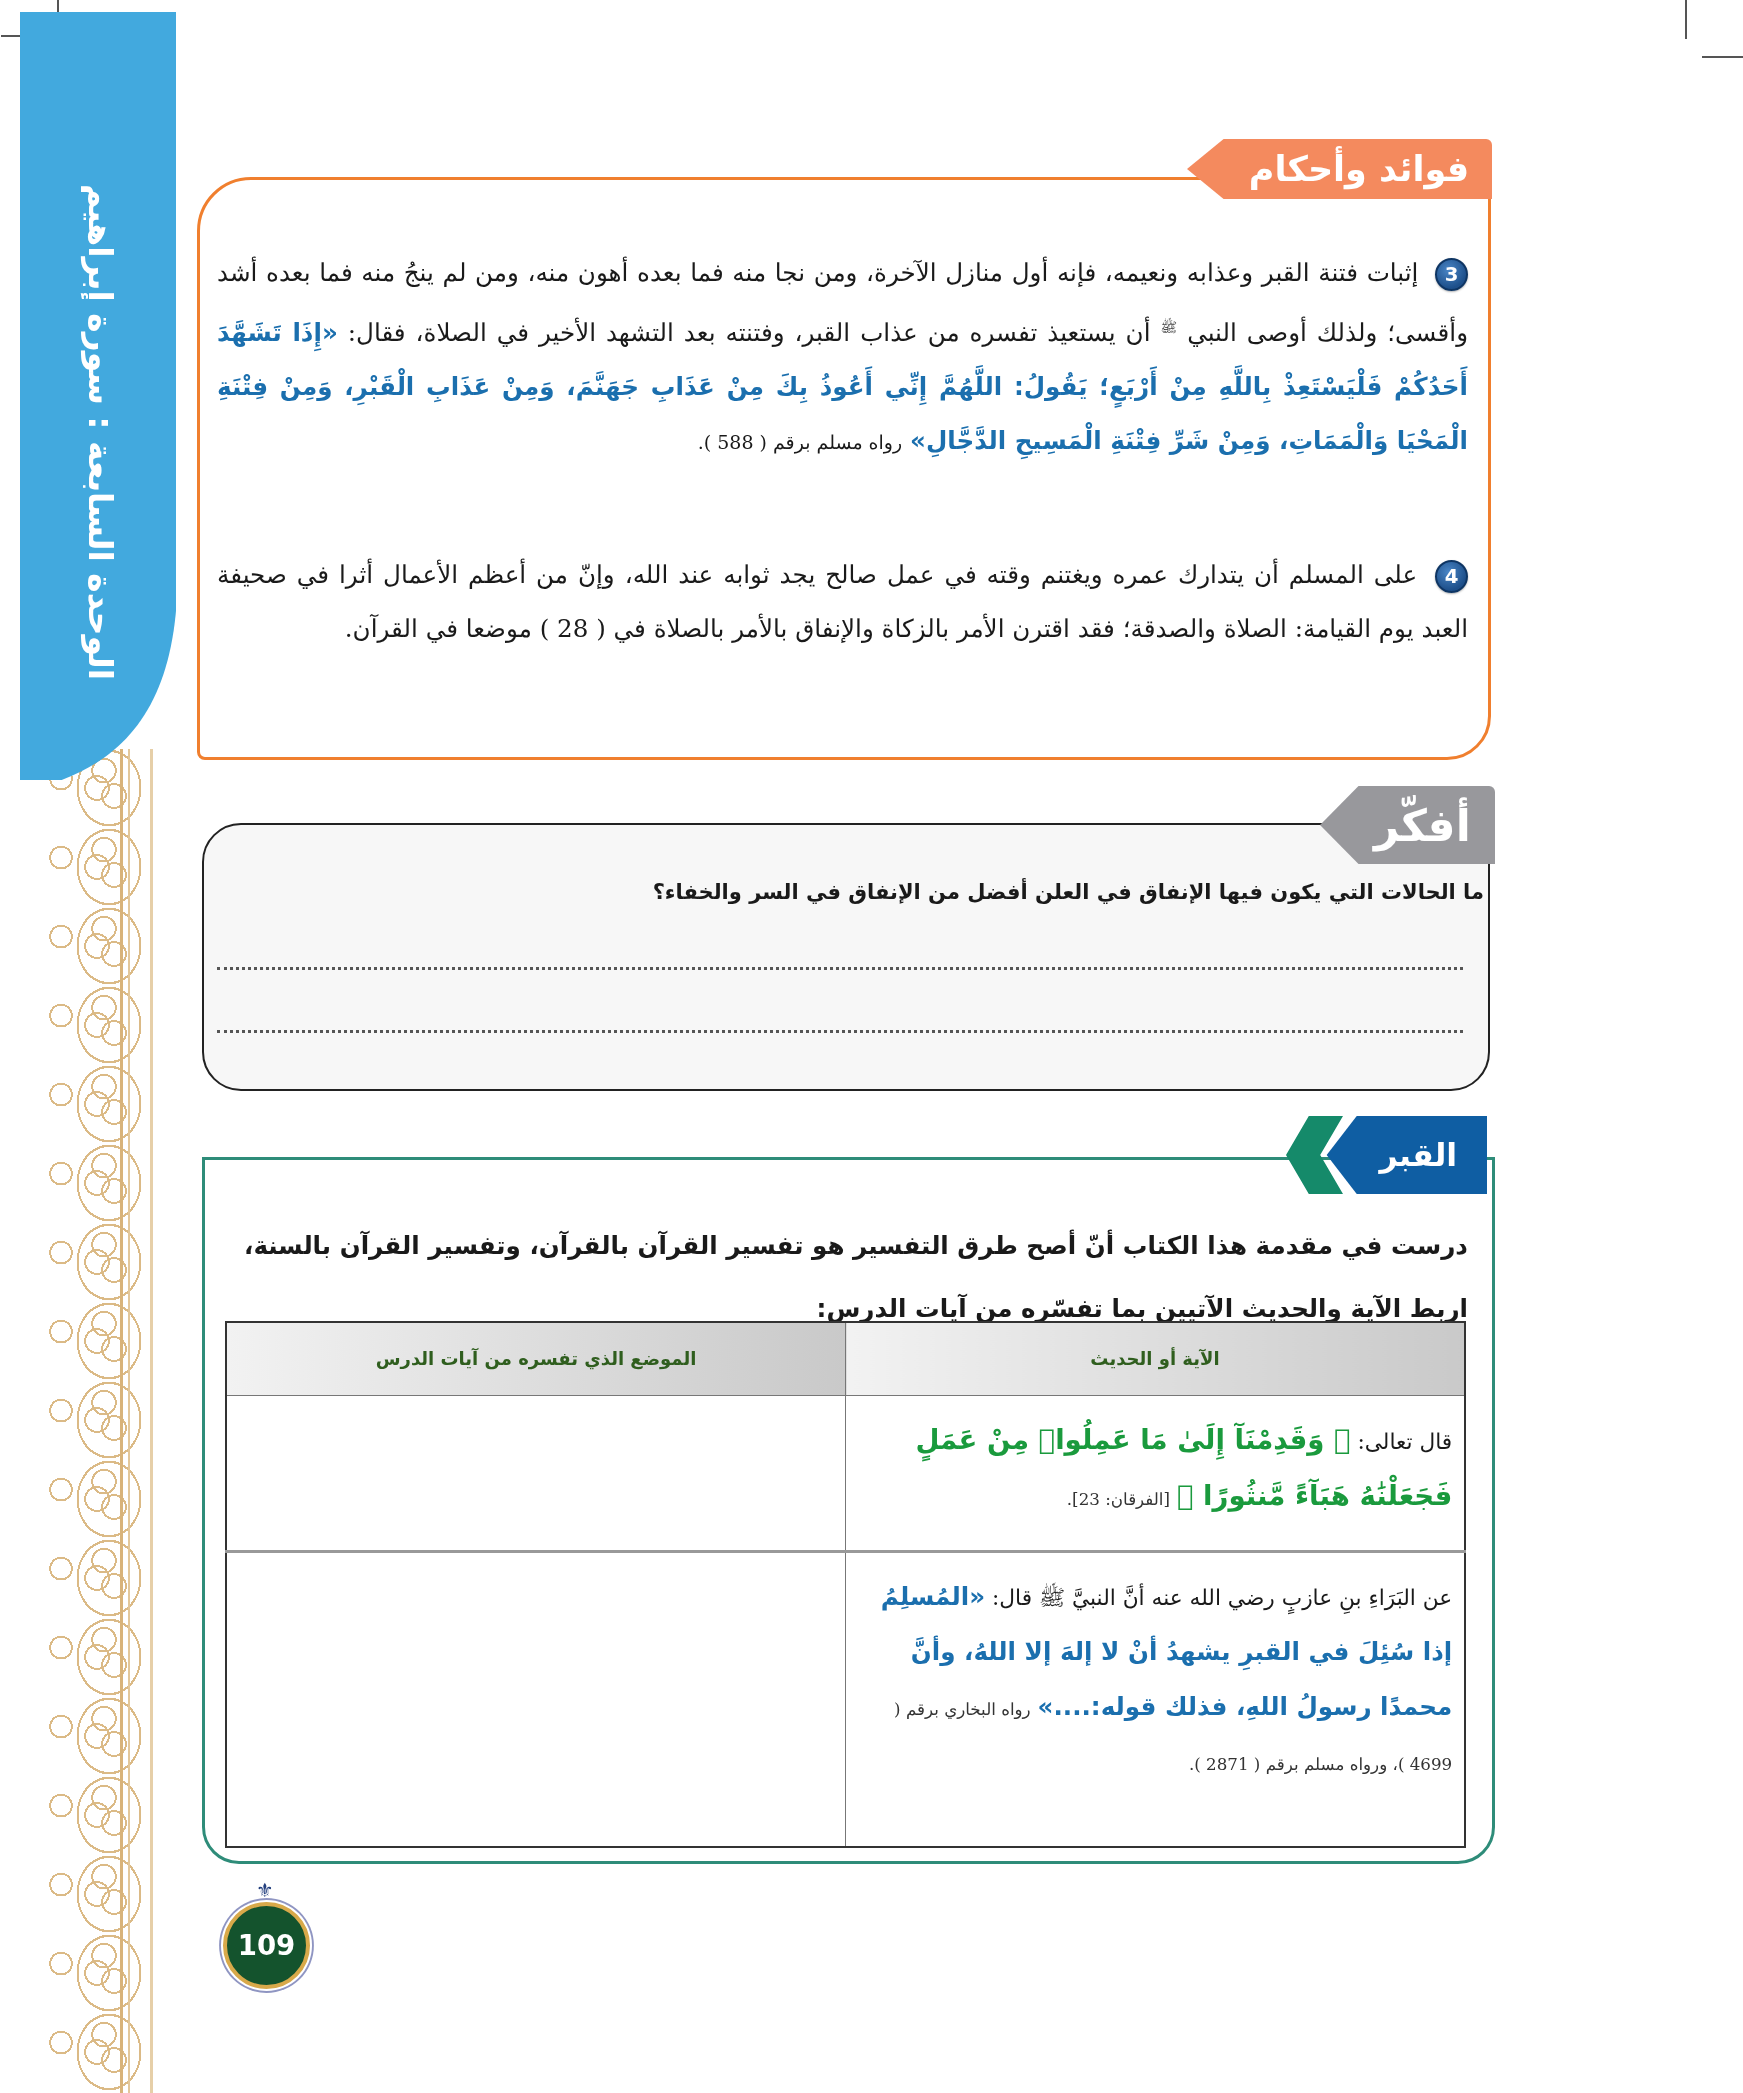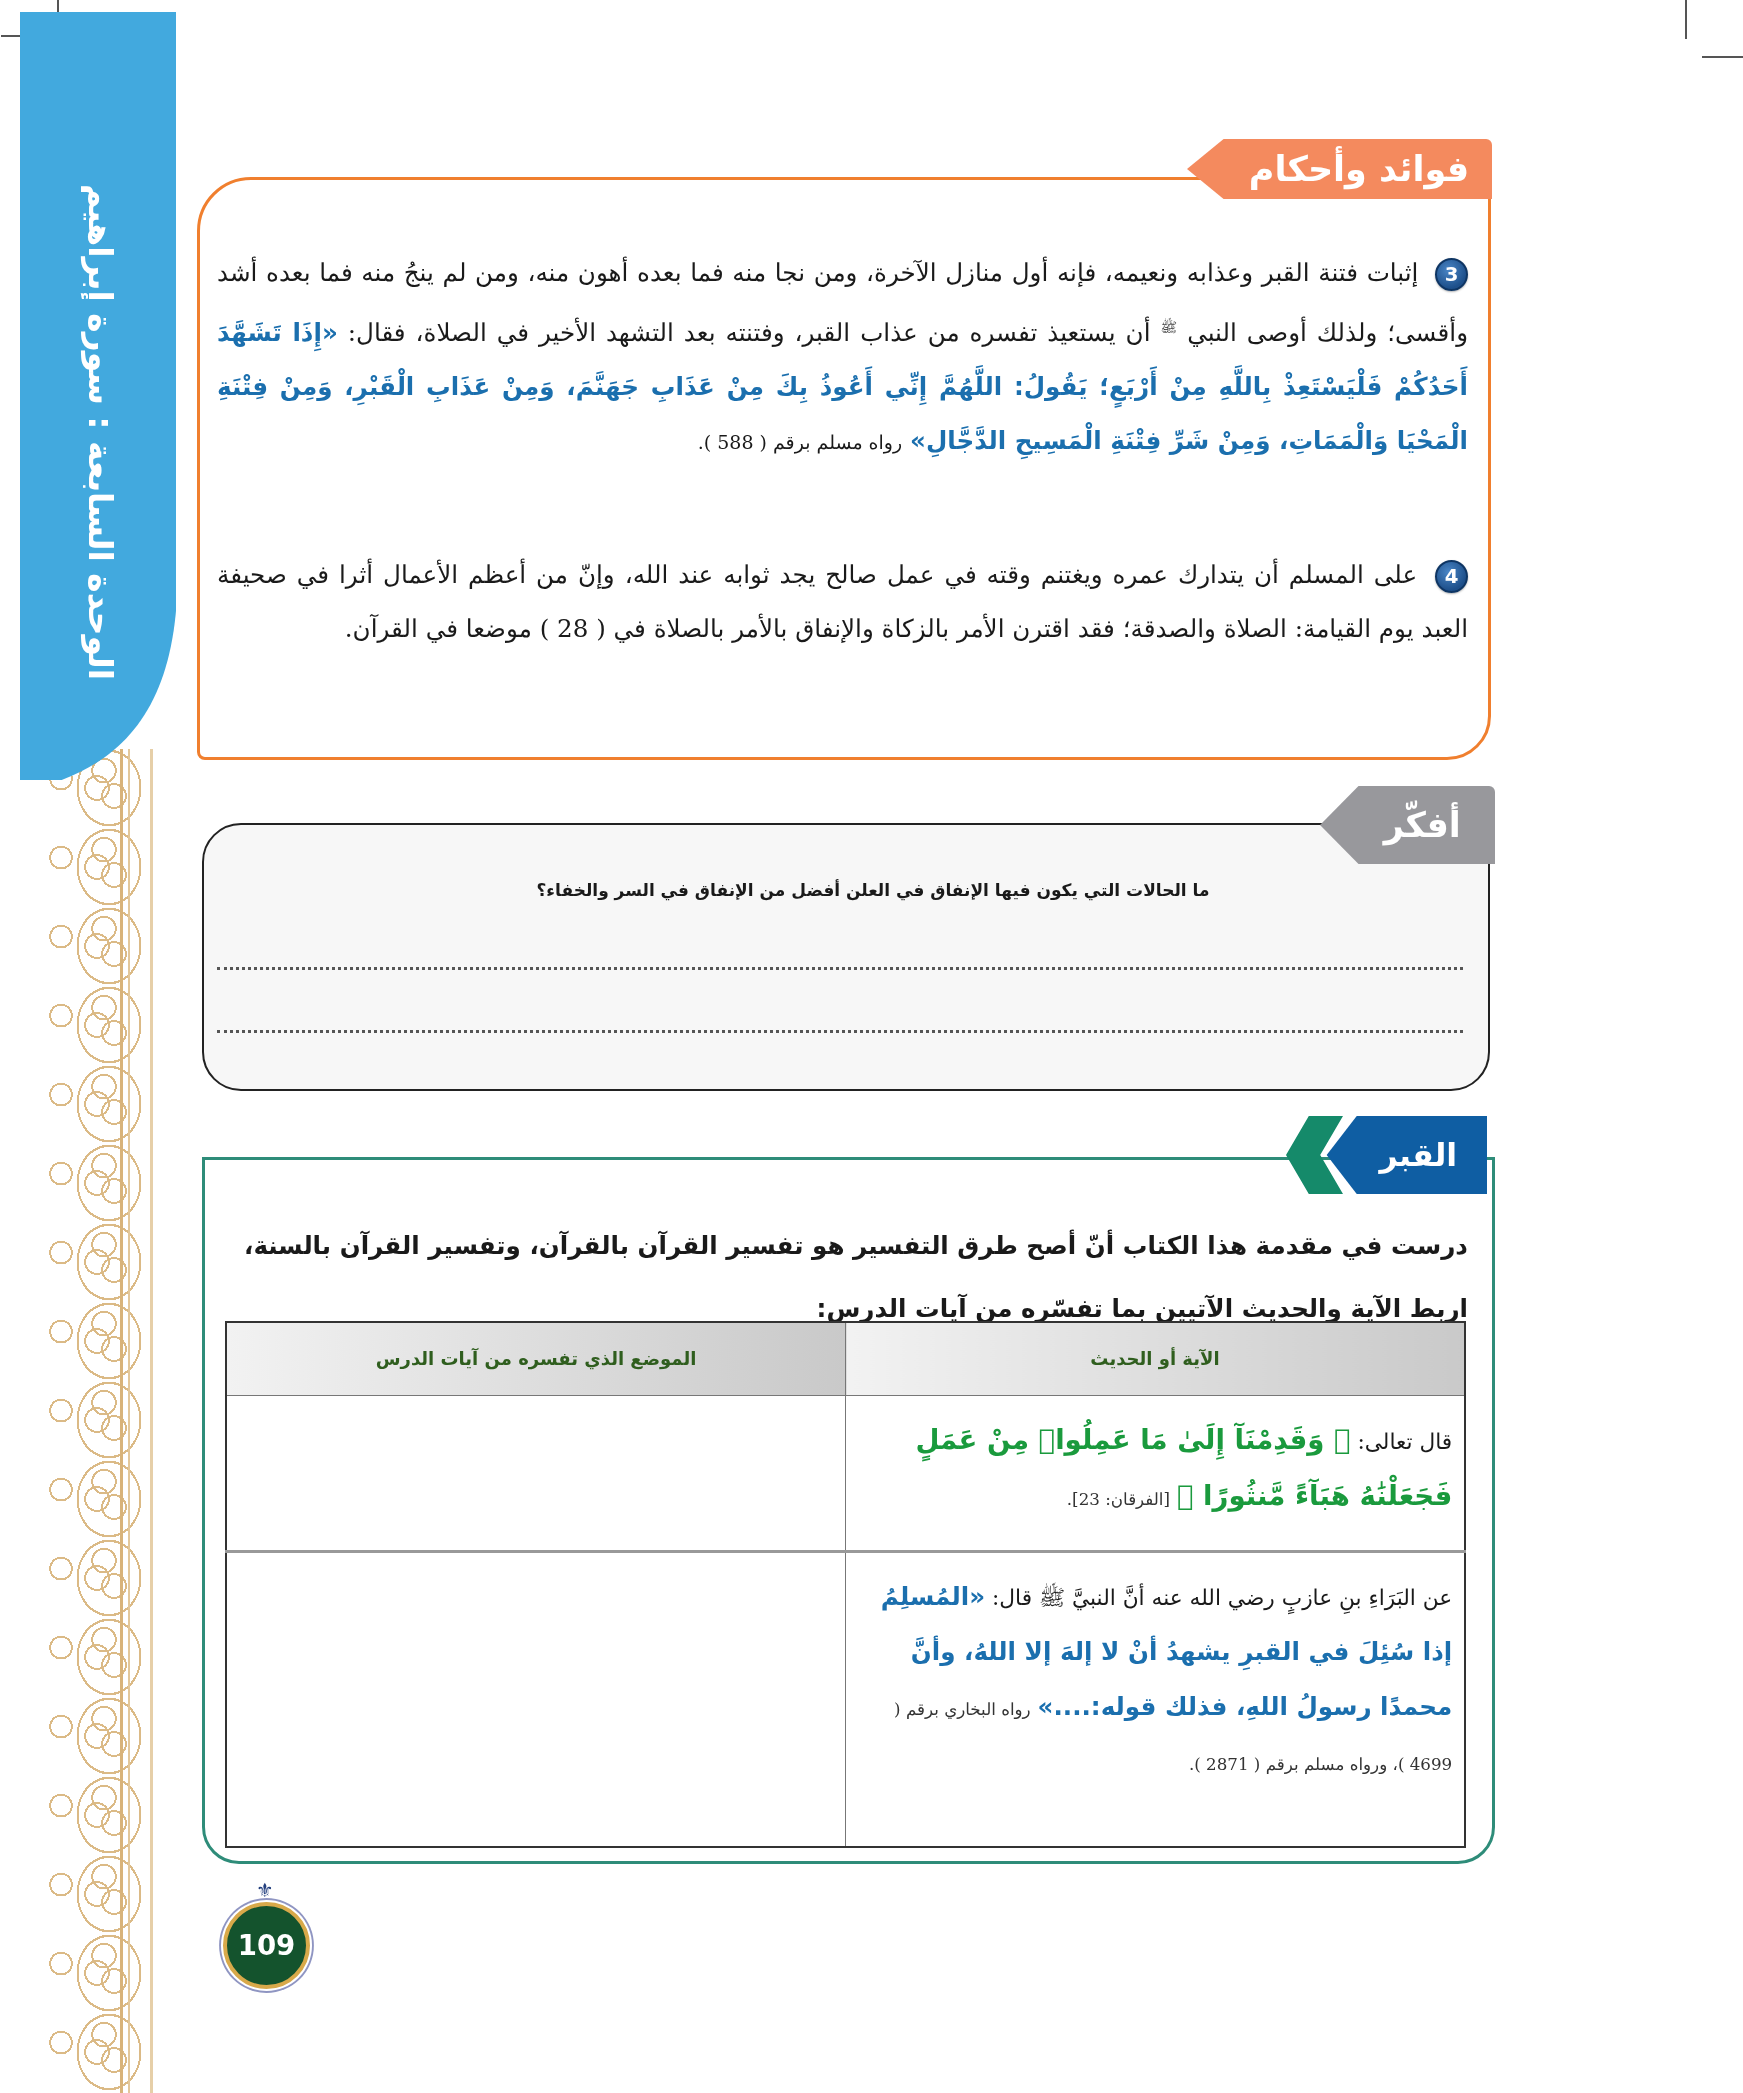--- a/index.html
+++ b/index.html
@@ -91,28 +91,28 @@
       border-radius: 39px 0 0 39px;
       border-top-left-radius: 39px;
       border-bottom-right-radius: 39px;
       background: #f7f7f7;
     }
     .think-tag {
       position: absolute; left: 1320px; top: 786px; width: 175px; height: 78px;
       background: #98989c;
       clip-path: polygon(22% 0, 100% 0, 100% 100%, 22% 100%, 0 50%);
       border-top-right-radius: 5.9px;
-      color: #ffffff; font-weight: bold; font-size: 35px;
+      color: #ffffff; font-weight: bold; font-size: 44px;
       display: flex; align-items: center; justify-content: center;
       padding-left: 29.6px;
       text-align: right;
     }
     .think-question {
-      position: absolute; right: 280px; top: 880px; width: 1182px;
-      font-weight: bold; font-size: 17px; color: #1a1a1a; text-align: center;
+      position: absolute; right: 260px; top: 880px; width: 1182px;
+      font-weight: bold; font-size: 21px; color: #1a1a1a; text-align: right;
     }
     .dotted-line {
       position: absolute; left: 217px; width: 1246px; height: 0;
       border-top: 3px dotted #555;
     }
 
     
     .green-box {
       position: absolute; left: 202px; top: 1157px; width: 1293px; height: 707px;
       border: 3px solid #2e8c79;

